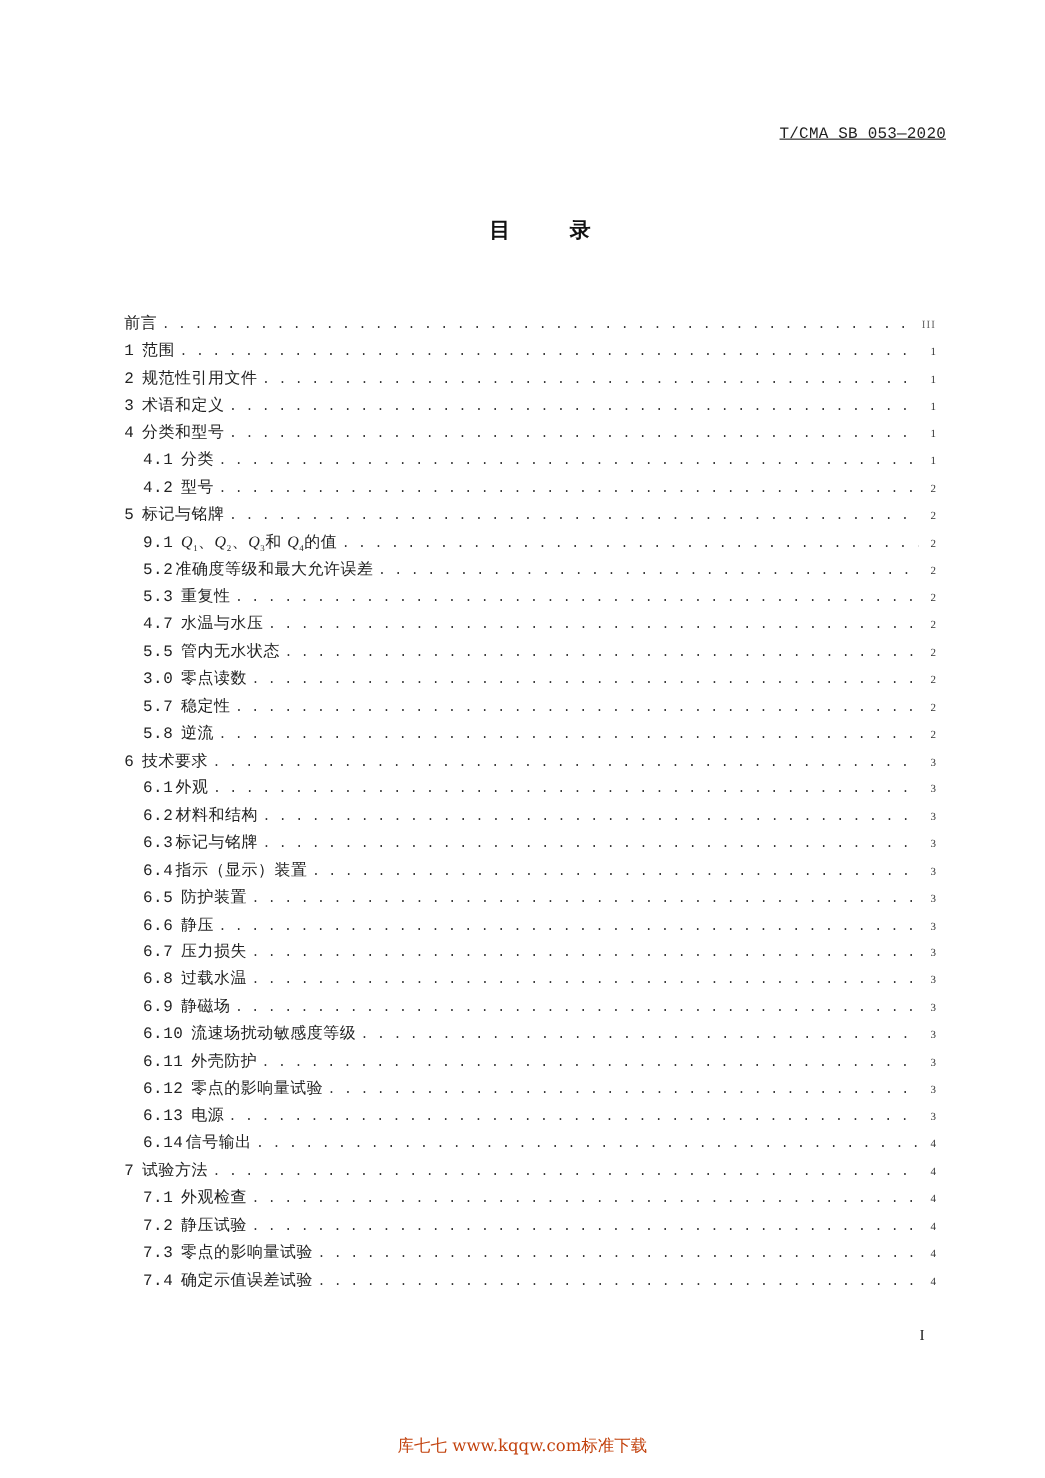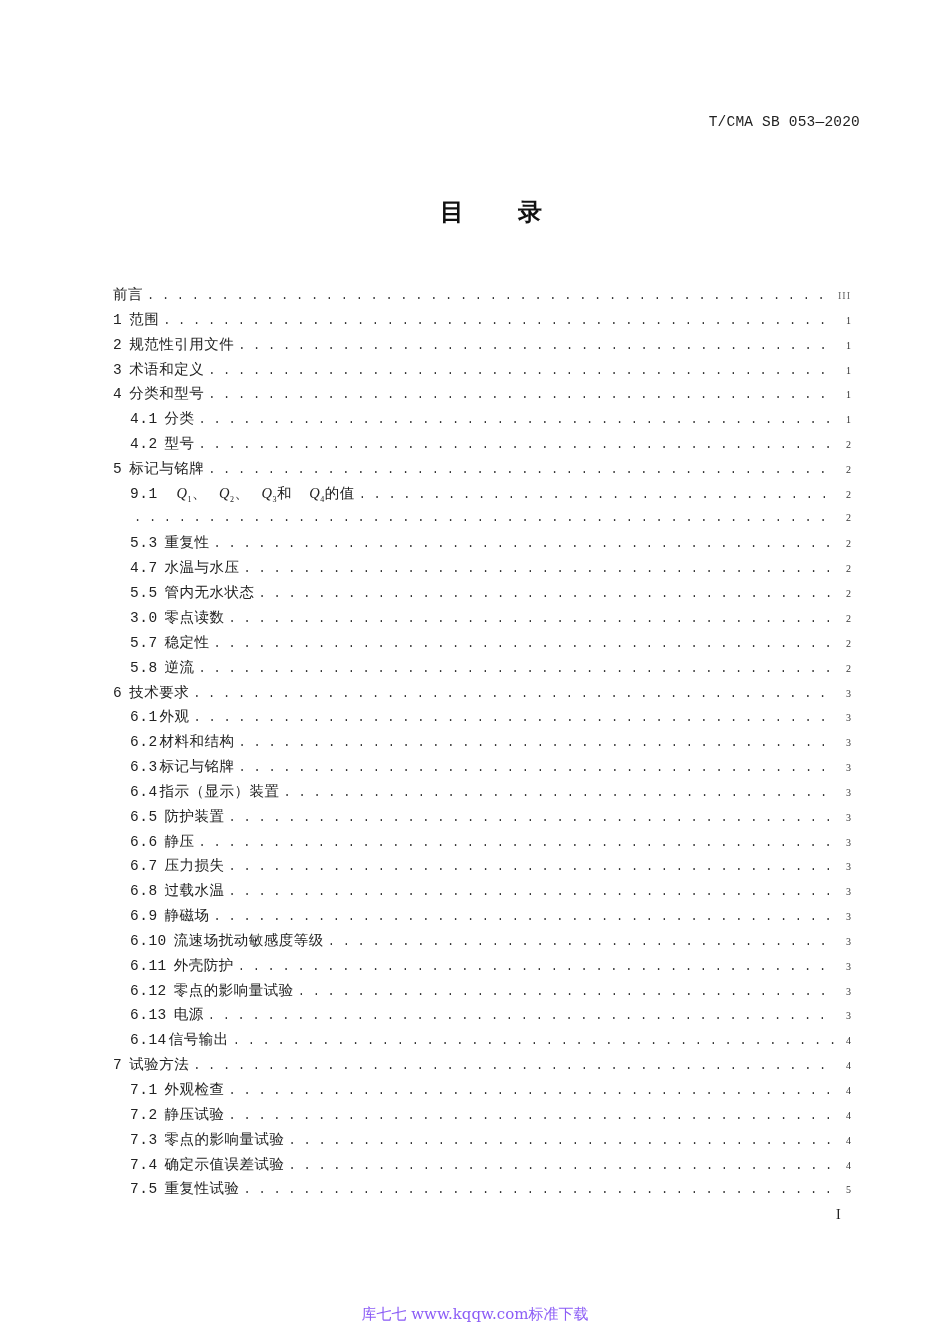--- a/index.html
+++ b/index.html
@@ -16,29 +16,30 @@
       color: #1a1a1a;
     }
     .doc-code {
       position: absolute;
       top: 114px;
       right: 90px;
       font-family: "Liberation Mono", "DejaVu Sans Mono", monospace;
       font-size: 14.5px;
       color: #222;
       letter-spacing: 0.2px;
+      text-decoration: underline;
     }
     .toc-title {
       position: absolute;
       top: 196px;
       left: 0;
       width: 950px;
       text-align: center;
       font-family: "DejaVu Sans", "Liberation Sans", sans-serif;
-      font-size: 24px;
+      font-size: 19px;
       font-weight: bold;
       color: #111;
       letter-spacing: 54px;
       padding-left: 86px;
       box-sizing: border-box;
     }
     .toc-list {
       position: absolute;
       top: 282px;
       left: 113px;
@@ -92,21 +93,20 @@
       font-size: 10px;
       color: #333;
     }
     .toc-page.roman {
       color: #666;
       letter-spacing: 1px;
     }
     .qsym {
       font-style: italic;
       font-family: "Liberation Serif", serif;
-      margin-left: 12px;
     }
     .qsym sub {
       font-size: 8px;
       font-style: normal;
     }
     .page-number {
       position: absolute;
       top: 1207px;
       left: 836px;
       font-family: "Liberation Serif", "DejaVu Serif", serif;
@@ -114,21 +114,21 @@
       color: #222;
     }
     .watermark {
       position: absolute;
       top: 1305px;
       left: 0;
       width: 950px;
       text-align: center;
       font-family: "DejaVu Serif", "Liberation Serif", serif;
       font-size: 15px;
-      color: #8b5cf6;
+      color: #c2410c;
     }
   </style>
 </head>
 <body>
 
 <div>
   <div class="doc-code">T/CMA SB 053—2020</div>
   <div class="toc-title">目录</div>
 
   <ul class="toc-list" id="toc-list">
@@ -172,20 +172,21 @@
         <span class="toc-label"><span class="num">5</span><span>标记与铭牌</span></span>
         <span class="toc-leader"></span>
         <span class="toc-page">2</span>
       </li>
       <li class="toc-row level-2">
         <span class="toc-label"><span class="num">9.1</span><span><span class="qsym">Q<sub>1</sub></span>、<span class="qsym">Q<sub>2</sub></span>、<span class="qsym">Q<sub>3</sub></span>和 <span class="qsym">Q<sub>4</sub></span>的值</span></span>
         <span class="toc-leader"></span>
         <span class="toc-page">2</span>
       </li>
       <li class="toc-row level-2">
+        <span class="toc-label"><span class="num tight">5.2</span><span>准确度等级和最大允许误差</span></span>
         <span class="toc-leader"></span>
         <span class="toc-page">2</span>
       </li>
       <li class="toc-row level-2">
         <span class="toc-label"><span class="num">5.3</span><span>重复性</span></span>
         <span class="toc-leader"></span>
         <span class="toc-page">2</span>
       </li>
       <li class="toc-row level-2">
         <span class="toc-label"><span class="num">4.7</span><span>水温与水压</span></span>
@@ -304,23 +305,18 @@
       </li>
       <li class="toc-row level-2">
         <span class="toc-label"><span class="num">7.3</span><span>零点的影响量试验</span></span>
         <span class="toc-leader"></span>
         <span class="toc-page">4</span>
       </li>
       <li class="toc-row level-2">
         <span class="toc-label"><span class="num">7.4</span><span>确定示值误差试验</span></span>
         <span class="toc-leader"></span>
         <span class="toc-page">4</span>
-      </li>
-      <li class="toc-row level-2">
-        <span class="toc-label"><span class="num">7.5</span><span>重复性试验</span></span>
-        <span class="toc-leader"></span>
-        <span class="toc-page">5</span>
       </li>
     </ul>
 
   <div class="page-number">I</div>
   <div class="watermark">库七七  www.kqqw.com标准下载</div>
 </div>
 
 </body></html>

